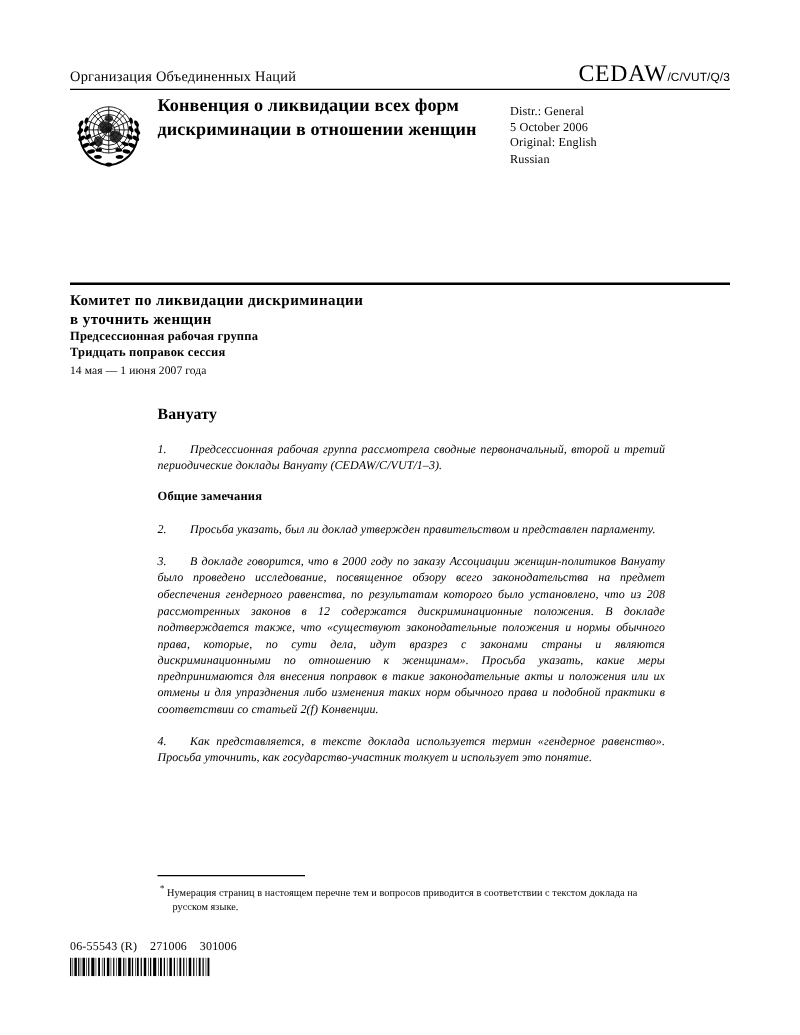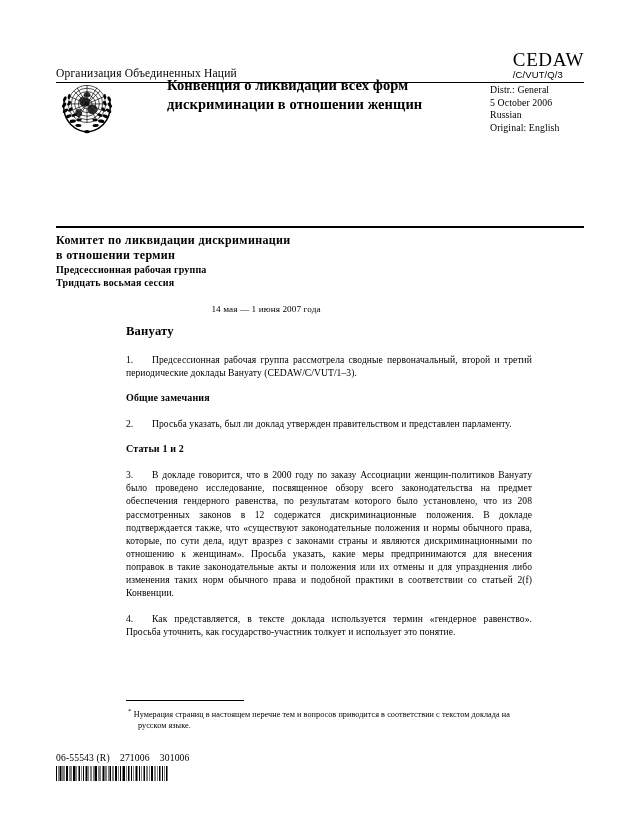--- a/index.html
+++ b/index.html
@@ -40,21 +40,20 @@
     font-family: "Liberation Serif", serif;
     font-size: 11.5px;
     letter-spacing: 0.2px;
     line-height: 14px;
     white-space: nowrap;
   }
   .symbol {
     display: flex;
     align-items: baseline;
     white-space: nowrap;
-    flex-direction: column;
   }
   .symbol-main {
     font-family: "Liberation Serif", serif;
     font-size: 19px;
     letter-spacing: 0.6px;
     line-height: 19px;
   }
   .symbol-sub {
     font-family: Liberation Sans, sans-serif;
     font-size: 9.5px;
@@ -70,21 +69,20 @@
   }
 
   
   .header-band {
     position: absolute;
     left: 56px;
     top: 76px;
     width: 528px;
     display: flex;
     align-items: flex-start;
-    gap: 41px;
   }
   .emblem {
     width: 62px;
     height: 58px;
     flex: 0 0 62px;
     margin-top: 2px;
   }
   .conv-title {
     flex: 0 0 256px;
     margin-left: 8px;
@@ -133,22 +131,21 @@
     font-weight: bold;
     font-size: 10px;
     line-height: 13.2px;
     letter-spacing: 0.15px;
   }
   .committee-l3 {
     font-family: "Liberation Serif", serif;
     font-size: 9.2px;
     line-height: 13px;
     letter-spacing: 0.1px;
-    margin-top: 14px;
-    text-align: center;
+    margin-top: 1px;
   }
 
   
   .body-col {
     position: absolute;
     left: 126px;
     top: 314px;
     width: 406px;
   }
   .doc-title {
@@ -172,20 +169,21 @@
     margin-top: 9px;
     letter-spacing: 0.2px;
   }
   .para {
     font-family: "Liberation Serif", serif;
     font-size: 9.6px;
     line-height: 13.1px;
     text-align: justify;
     letter-spacing: 0.05px;
     margin-top: 13px;
+    font-style: italic;
   }
   .para .num {
     display: inline-block;
     width: 26px;
   }
   .section-head {
     font-family: "Liberation Serif", serif;
     font-weight: bold;
     font-size: 10px;
     line-height: 13px;
@@ -319,47 +317,46 @@
           <ellipse cx="50" cy="87" rx="4.5" ry="2.6"></ellipse>
         </g>
       </svg>
     </div>
 
     <div class="conv-title">Конвенция о ликвидации всех форм дискриминации в отношении женщин</div>
 
     <div class="distr">
       <div>Distr.: General</div>
       <div>5 October 2006</div>
+      <div>Original: English</div>
       <div>Russian</div>
-      <div>Original: English</div>
     </div>
   </div>
 
   <div class="rule-thick"></div>
 
   <div class="committee">
     <div class="committee-l1">Комитет по ликвидации дискриминации</div>
-    <div class="committee-l1">в отношении термин</div>
+    <div class="committee-l1">в уточнить женщин</div>
     <div class="committee-l2">Предсессионная рабочая группа</div>
-    <div class="committee-l2">Тридцать восьмая сессия</div>
+    <div class="committee-l2">Тридцать поправок сессия</div>
     <div class="committee-l3">14 мая — 1 июня 2007 года</div>
   </div>
 
   <div class="body-col">
 
 
     <div class="country">Вануату</div>
 
     <div class="para"><span class="num">1.</span><span>Предсессионная рабочая группа рассмотрела сводные первоначальный, второй и третий периодические доклады Вануату (CEDAW/C/VUT/1–3).</span></div>
 
     <div class="section-head">Общие замечания</div>
 
     <div class="para"><span class="num">2.</span><span>Просьба указать, был ли доклад утвержден правительством и представлен парламенту.</span></div>
 
-    <div class="section-head">Статьи 1 и 2</div>
 
     <div class="para"><span class="num">3.</span><span>В докладе говорится, что в 2000 году по заказу Ассоциации женщин-политиков Вануату было проведено исследование, посвященное обзору всего законодательства на предмет обеспечения гендерного равенства, по результатам которого было установлено, что из 208 рассмотренных законов в 12 содержатся дискриминационные положения. В докладе подтверждается также, что «существуют законодательные положения и нормы обычного права, которые, по сути дела, идут вразрез с законами страны и являются дискриминационными по отношению к женщинам». Просьба указать, какие меры предпринимаются для внесения поправок в такие законодательные акты и положения или их отмены и для упразднения либо изменения таких норм обычного права и подобной практики в соответствии со статьей 2(f) Конвенции.</span></div>
 
     <div class="para"><span class="num">4.</span><span>Как представляется, в тексте доклада используется термин «гендерное равенство». Просьба уточнить, как государство-участник толкует и использует это понятие.</span></div>
   </div>
 
   <div class="footnote-wrap">
     <div class="footnote-rule"></div>
     <div class="footnote-text"><span class="fstar">*</span> <span>Нумерация страниц в настоящем перечне тем и вопросов приводится в соответствии с текстом доклада на русском языке.</span></div>
   </div>

